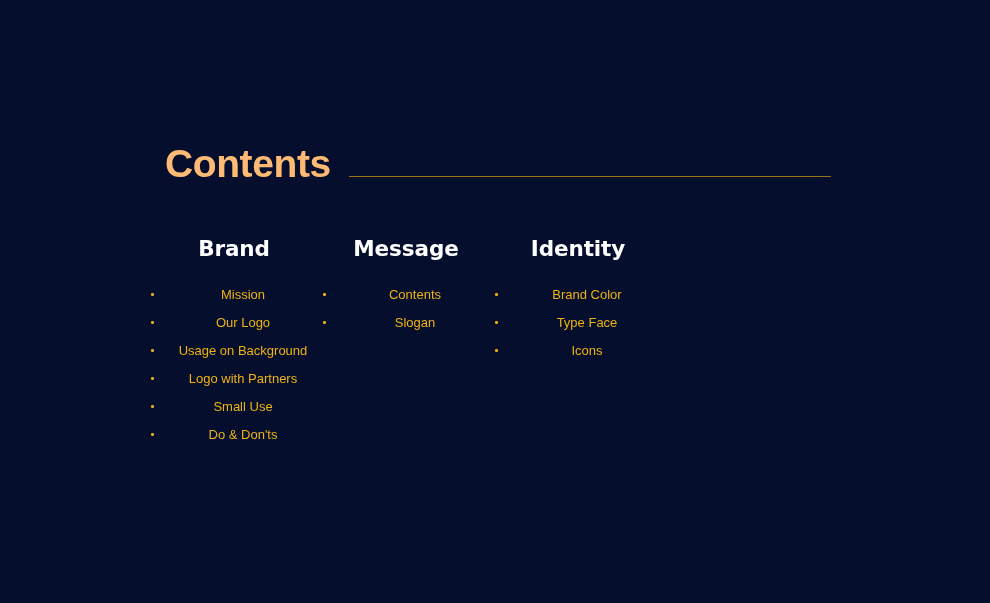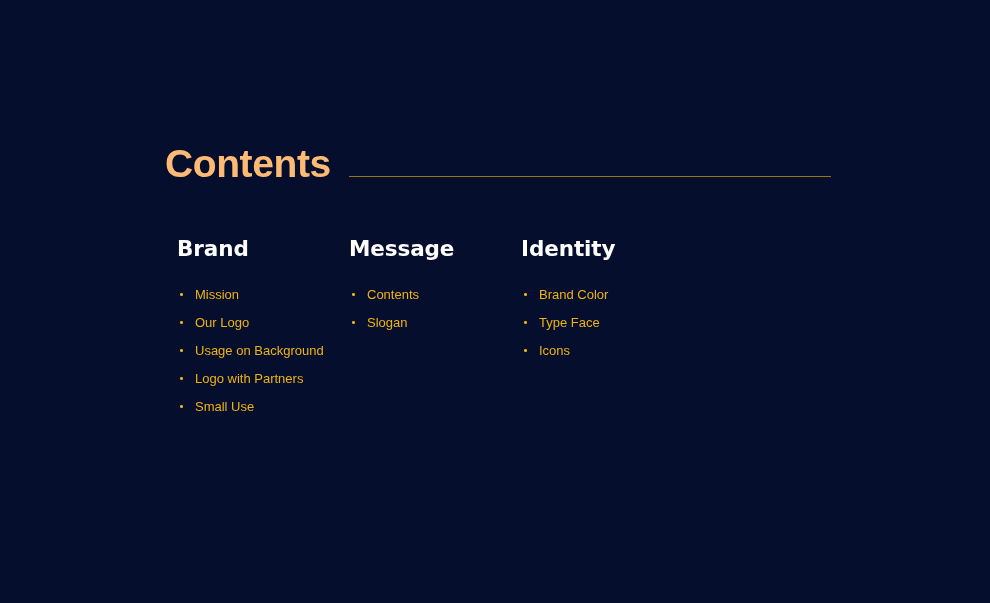--- a/index.html
+++ b/index.html
@@ -50,25 +50,26 @@
     flex: 1 1 auto;
     height: 0;
     border-top: 1.4px solid #9A7314;
     margin-left: 18px;
     margin-bottom: 9px;
   }
 
   
   #columns {
     position: absolute;
-    left: 177px;
+    left: 148px;
     top: 236px;
     width: 700px;
     display: flex;
     align-items: flex-start;
+    text-align: center;
   }
 
   .column {
     width: 172px;
     flex: 0 0 172px;
   }
 
   .column-title {
     font-size: 21.5px;
     font-weight: 700;
@@ -123,20 +124,21 @@
 
   <div id="columns">
       <div class="column">
         <div class="column-title">Brand</div>
         <ul class="column-list">
           <li class="list-item"><span class="bullet"></span><span>Mission</span></li>
           <li class="list-item"><span class="bullet"></span><span>Our Logo</span></li>
           <li class="list-item"><span class="bullet"></span><span>Usage on Background</span></li>
           <li class="list-item"><span class="bullet"></span><span>Logo with Partners</span></li>
           <li class="list-item"><span class="bullet"></span><span>Small Use</span></li>
+          <li class="list-item"><span class="bullet"></span><span>Do &amp; Don'ts</span></li>
         </ul>
       </div>
       <div class="column">
         <div class="column-title">Message</div>
         <ul class="column-list">
           <li class="list-item"><span class="bullet"></span><span>Contents</span></li>
           <li class="list-item"><span class="bullet"></span><span>Slogan</span></li>
         </ul>
       </div>
       <div class="column">

